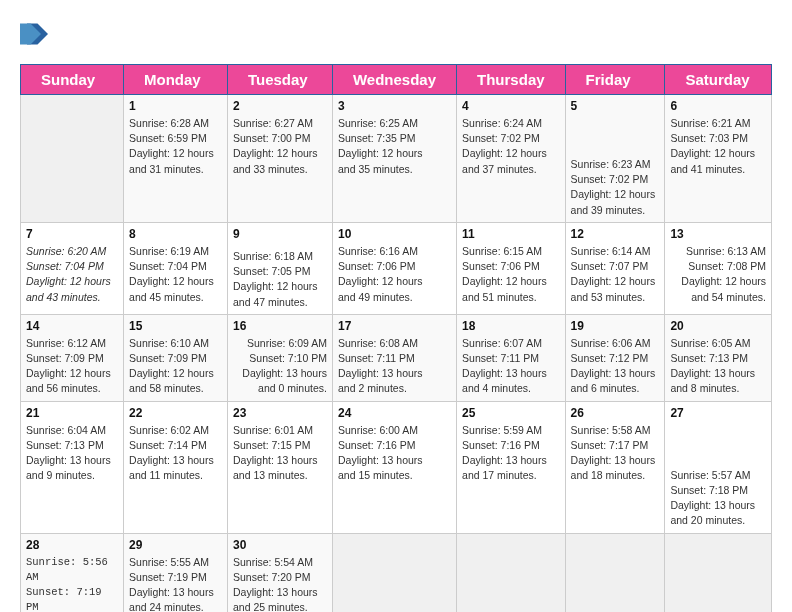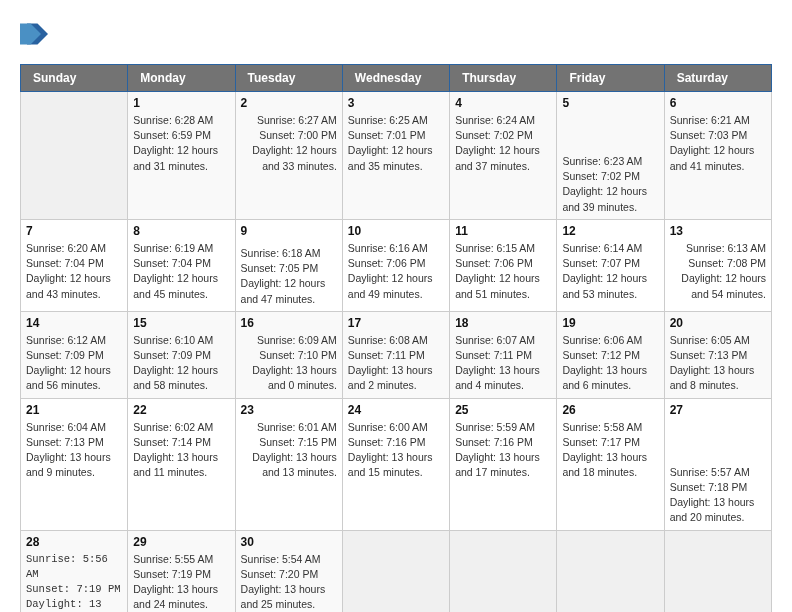--- a/index.html
+++ b/index.html
@@ -45,25 +45,25 @@
     .location {
       font-size: 15px;
       color: #555;
     }
     table {
       width: 100%;
       border-collapse: collapse;
       font-size: 11px;
     }
     thead th {
-      background-color: #737373;
+      background-color: #ec4899;
       color: #fff;
-      padding: 6px 12px;
+      padding: 6px 20px;
       text-align: left;
-      font-size: 12px;
+      font-size: 15px;
       font-weight: bold;
       border: 1px solid #2962a0;
     }
     tbody td {
       border: 1px solid #ccc;
       padding: 4px 5px;
       vertical-align: top;
       height: 85px;
       width: 14.28%;
     }
@@ -125,29 +125,29 @@
         <td class="empty-cell"></td>
         <td>
           <div class="day-number">1</div>
           <div class="day-info" style="white-space: pre-line;">Sunrise: 6:28 AM
 Sunset: 6:59 PM
 Daylight: 12 hours
 and 31 minutes.</div>
         </td>
         <td>
           <div class="day-number">2</div>
-          <div class="day-info" style="white-space: pre-line; text-align: right;">Sunrise: 6:27 AM
+          <div class="day-info" style="white-space: pre-line;">Sunrise: 6:27 AM
 Sunset: 7:00 PM
 Daylight: 12 hours
 and 33 minutes.</div>
         </td>
         <td>
           <div class="day-number">3</div>
           <div class="day-info" style="white-space: pre-line;">Sunrise: 6:25 AM
-Sunset: 7:01 PM
+Sunset: 7:35 PM
 Daylight: 12 hours
 and 35 minutes.</div>
         </td>
         <td>
           <div class="day-number">4</div>
           <div class="day-info" style="white-space: pre-line;">Sunrise: 6:24 AM
 Sunset: 7:02 PM
 Daylight: 12 hours
 and 37 minutes.</div>
         </td>
@@ -162,21 +162,21 @@
           <div class="day-number">6</div>
           <div class="day-info" style="white-space: pre-line;">Sunrise: 6:21 AM
 Sunset: 7:03 PM
 Daylight: 12 hours
 and 41 minutes.</div>
         </td>
       </tr>
       <tr>
         <td>
           <div class="day-number">7</div>
-          <div class="day-info" style="white-space: pre-line;">Sunrise: 6:20 AM
+          <div class="day-info" style="white-space: pre-line; font-style: italic;">Sunrise: 6:20 AM
 Sunset: 7:04 PM
 Daylight: 12 hours
 and 43 minutes.</div>
         </td>
         <td>
           <div class="day-number">8</div>
           <div class="day-info" style="white-space: pre-line;">Sunrise: 6:19 AM
 Sunset: 7:04 PM
 Daylight: 12 hours
 and 45 minutes.</div>
@@ -278,21 +278,21 @@
         </td>
         <td>
           <div class="day-number">22</div>
           <div class="day-info" style="white-space: pre-line;">Sunrise: 6:02 AM
 Sunset: 7:14 PM
 Daylight: 13 hours
 and 11 minutes.</div>
         </td>
         <td>
           <div class="day-number">23</div>
-          <div class="day-info" style="white-space: pre-line; text-align: right;">Sunrise: 6:01 AM
+          <div class="day-info" style="white-space: pre-line;">Sunrise: 6:01 AM
 Sunset: 7:15 PM
 Daylight: 13 hours
 and 13 minutes.</div>
         </td>
         <td>
           <div class="day-number">24</div>
           <div class="day-info" style="white-space: pre-line;">Sunrise: 6:00 AM
 Sunset: 7:16 PM
 Daylight: 13 hours
 and 15 minutes.</div>

